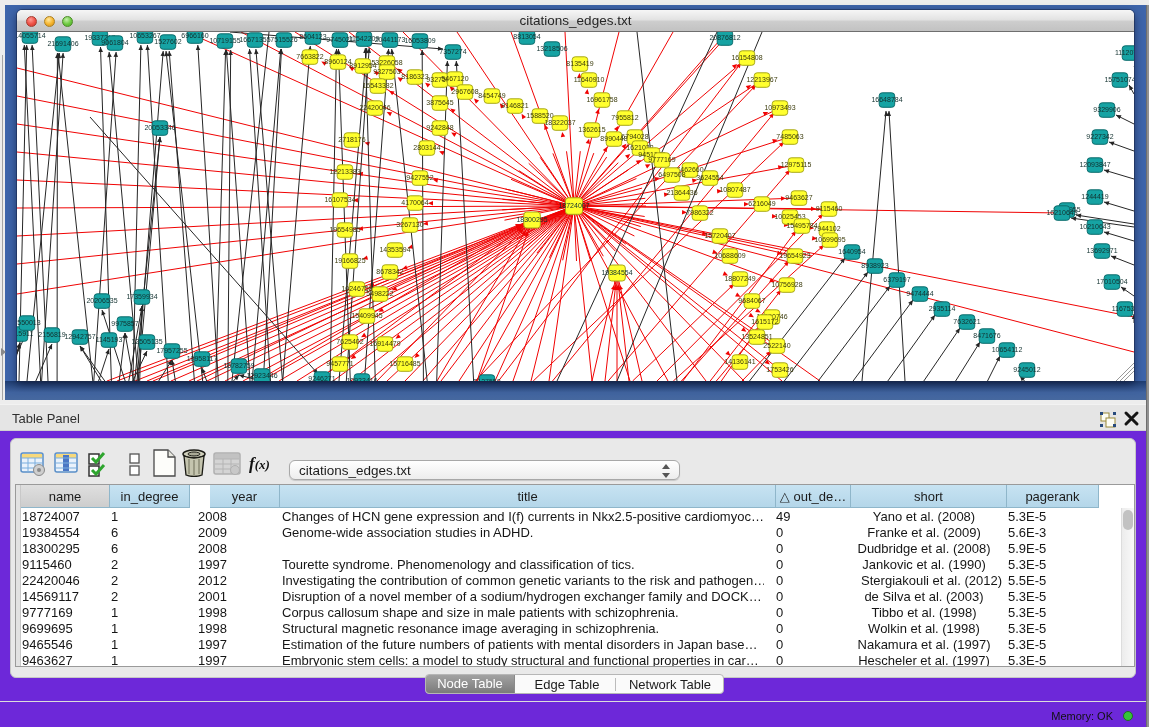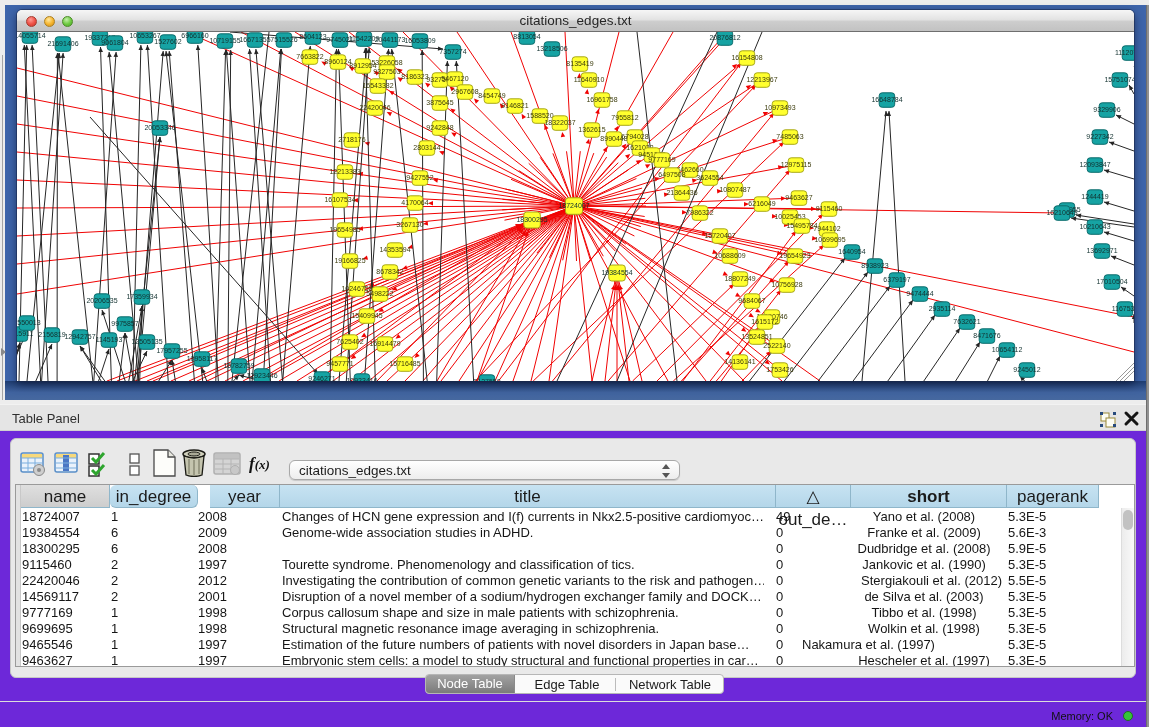--- a/index.html
+++ b/index.html
@@ -9,21 +9,21 @@
 #title{position:absolute;left:0;top:3px;width:100%;text-align:center;font-size:13.5px;color:#262626}
 .light{position:absolute;top:5.5px;width:11px;height:11px;border-radius:50%}
 #graph{position:absolute;left:0;top:22px;width:1117px;height:349px;background:#fff;overflow:hidden}
 #tp-strip{position:absolute;left:0;top:404px;width:1146px;height:27px;background:#e5e5e5;border-top:1px solid #f2f2f2;border-bottom:1px solid #d0d0d0}
 #tp-strip span{position:absolute;left:12px;top:6px;font-size:13px;color:#2f2f2f}
 #panel{position:absolute;left:0;top:431px;width:1146px;height:296px;background:#6d28d9}
 #card{position:absolute;left:10px;top:7px;width:1126px;height:240px;background:#e9e9e9;border:1px solid #c6c6c6;border-radius:6px}
 #combo{position:absolute;left:278px;top:21px;width:391px;height:20px;background:linear-gradient(180deg,#ffffff,#ededed);border:1px solid #a8a8a8;border-radius:6px;box-shadow:0 1px 1px rgba(0,0,0,.15)}
 #combo span{position:absolute;left:9px;top:2px;font-size:13.5px;color:#1c1c1c}
 #tbl{position:absolute;left:4px;top:45px;width:1120px;height:183px;background:#fff;border:1px solid #9a9a9a;overflow:hidden}
-.hd{position:absolute;top:0;height:23px;background:linear-gradient(180deg,#c7e3f2,#b4d6e9);border-right:1px solid #8fb6ca;font-size:17px;color:#1b1b1b;text-align:center;line-height:23px;border-bottom:1px solid #8fb6ca}
+.hd{position:absolute;top:0;height:23px;background:linear-gradient(180deg,#c7e3f2,#b4d6e9);border-right:1px solid #8fb6ca;font-size:13px;color:#1b1b1b;text-align:center;line-height:23px;border-bottom:1px solid #8fb6ca}
 .rw{position:absolute;left:0;width:100%;height:16px;font-size:13px;color:#161616;white-space:nowrap}
 .rw div{position:absolute;top:0}
 #tabs{position:absolute;left:425px;top:674px;width:299px;height:20px;background:#fafafa;border:1px solid #b6b6b6;border-radius:4px;font-size:13px;color:#1c1c1c}
 #tab-sel{position:absolute;left:0;top:0;width:89px;height:18px;background:linear-gradient(180deg,#a2a2a2,#7b7b7b);border-radius:3px 0 0 3px;color:#fff;text-align:center;line-height:18px;border-right:1px solid #8a8a8a}
 .tab{position:absolute;top:1px;text-align:center;line-height:17px}
 #memory{position:absolute;right:36px;top:710px;font-size:11px;color:#111}
 #memdot{position:absolute;right:16px;top:711px;width:10px;height:10px;border-radius:50%;background:#35c339;border:1.5px solid #206b22}
 #rstrip{position:absolute;right:0px;top:5px;width:3px;height:722px;background:#919191;border-left:1px solid #6e6e6e}
 .ic{position:absolute;top:12px}
 </style></head><body>
@@ -770,25 +770,25 @@
   <div id="combo">
         <span>citations_edges.txt</span>
     <svg style="position:absolute;right:8px;top:3px" width="10" height="15">
           <path d="M5 0 L9 5 L1 5 Z" fill="#555"></path>
           <path d="M5 14 L9 9 L1 9 Z" fill="#555"></path>
         </svg>
   </div>
   <div id="tbl">
         <div style="position:absolute;left:0;top:0;width:5px;height:183px;background:#e2e2e2;border-right:1px solid #c8c8c8"></div>
 <div class="hd" style="left:5px;width:89px;background:linear-gradient(180deg,#dfdfdf,#cdcdcd);">name</div>
-<div class="hd" style="left:94px;width:88px;border-radius:6px;">in_degree</div>
+<div class="hd" style="left:94px;width:80px;">in_degree</div>
 <div class="hd" style="left:194px;width:70px;">year</div>
 <div class="hd" style="left:264px;width:496px;">title</div>
 <div class="hd" style="left:760px;width:75px;">△ out_de…</div>
-<div class="hd" style="left:835px;width:156px;font-weight:bold;">short</div>
+<div class="hd" style="left:835px;width:156px;">short</div>
 <div class="hd" style="left:991px;width:92px;">pagerank</div>
 <div class="rw" style="top:24px">
 <div style="left:6px">18724007</div>
 <div style="left:95px">1</div>
 <div style="left:182px">2008</div>
 <div style="left:266px;width:482px;overflow:hidden">Changes of HCN gene expression and I(f) currents in Nkx2.5‑positive cardiomyoc…</div>
 <div style="left:760px">49</div>
 <div style="left:830px;width:156px;text-align:center">Yano et al. (2008)</div>
 <div style="left:992px">5.3E-5</div>
 </div>
@@ -851,23 +851,23 @@
 <div style="left:182px">1998</div>
 <div style="left:266px;width:482px;overflow:hidden">Structural magnetic resonance image averaging in schizophrenia.</div>
 <div style="left:760px">0</div>
 <div style="left:830px;width:156px;text-align:center">Wolkin et al. (1998)</div>
 <div style="left:992px">5.3E-5</div>
 </div>
 <div class="rw" style="top:152px">
 <div style="left:6px">9465546</div>
 <div style="left:95px">1</div>
 <div style="left:182px">1997</div>
-<div style="left:266px;width:482px;overflow:hidden">Estimation of the future numbers of patients with novel disorders in Japan base…</div>
+<div style="left:266px;width:482px;overflow:hidden">Estimation of the future numbers of patients with mental disorders in Japan base…</div>
 <div style="left:760px">0</div>
-<div style="left:786px;width:156px;text-align:left">Nakamura et al. (1997)</div>
+<div style="left:830px;width:156px;text-align:center">Nakamura et al. (1997)</div>
 <div style="left:992px">5.3E-5</div>
 </div>
 <div class="rw" style="top:168px">
 <div style="left:6px">9463627</div>
 <div style="left:95px">1</div>
 <div style="left:182px">1997</div>
 <div style="left:266px;width:482px;overflow:hidden">Embryonic stem cells: a model to study structural and functional properties in car…</div>
 <div style="left:760px">0</div>
 <div style="left:830px;width:156px;text-align:center">Hescheler et al. (1997)</div>
 <div style="left:992px">5.3E-5</div>

